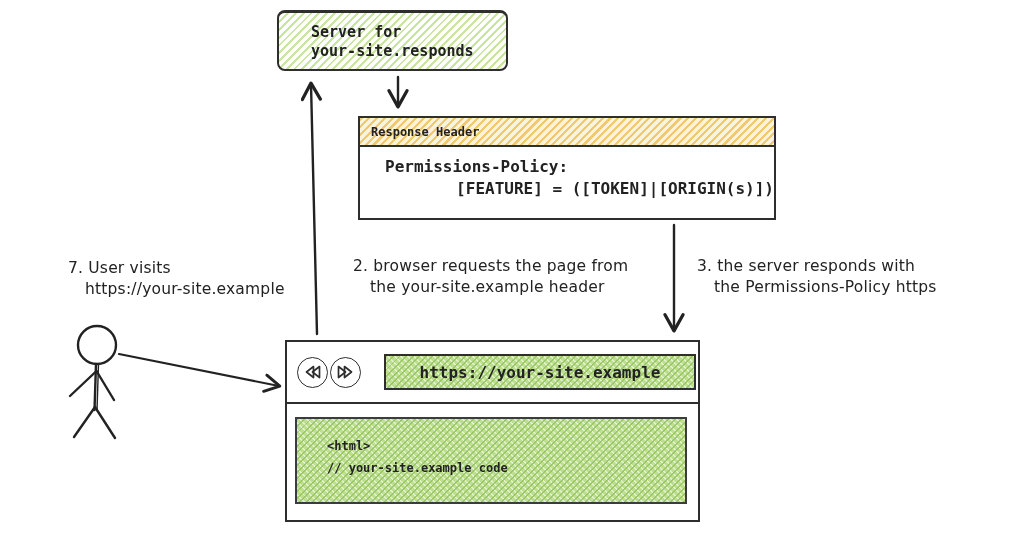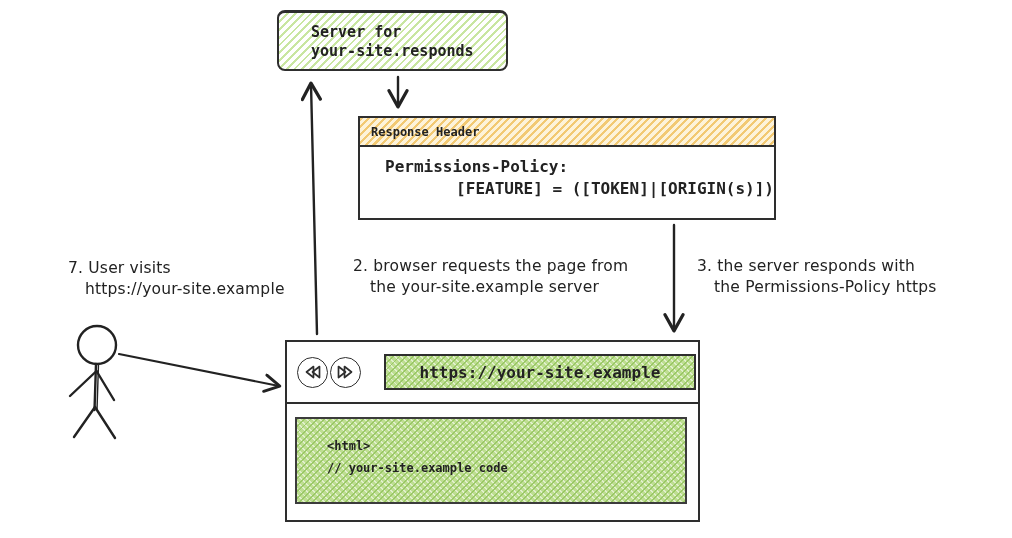--- a/index.html
+++ b/index.html
@@ -168,21 +168,21 @@
       <div class="indent">[FEATURE] = ([TOKEN]|[ORIGIN(s)])</div>
     </div>
   </div>
 
   <div class="step-label step-1">
     <div>7. User visits</div>
     <div class="second">https://your-site.example</div>
   </div>
   <div class="step-label step-2">
     <div>2. browser requests the page from</div>
-    <div class="second">the your-site.example server</div>
+    <div class="second">the your-site.example header</div>
   </div>
   <div class="step-label step-3">
     <div>3. the server responds with</div>
     <div class="second">the Permissions-Policy https</div>
   </div>
 
   <div class="browser">
     <div class="toolbar">
       <div class="nav-btn">
         <svg width="21" height="16" viewBox="0 0 21 16">

